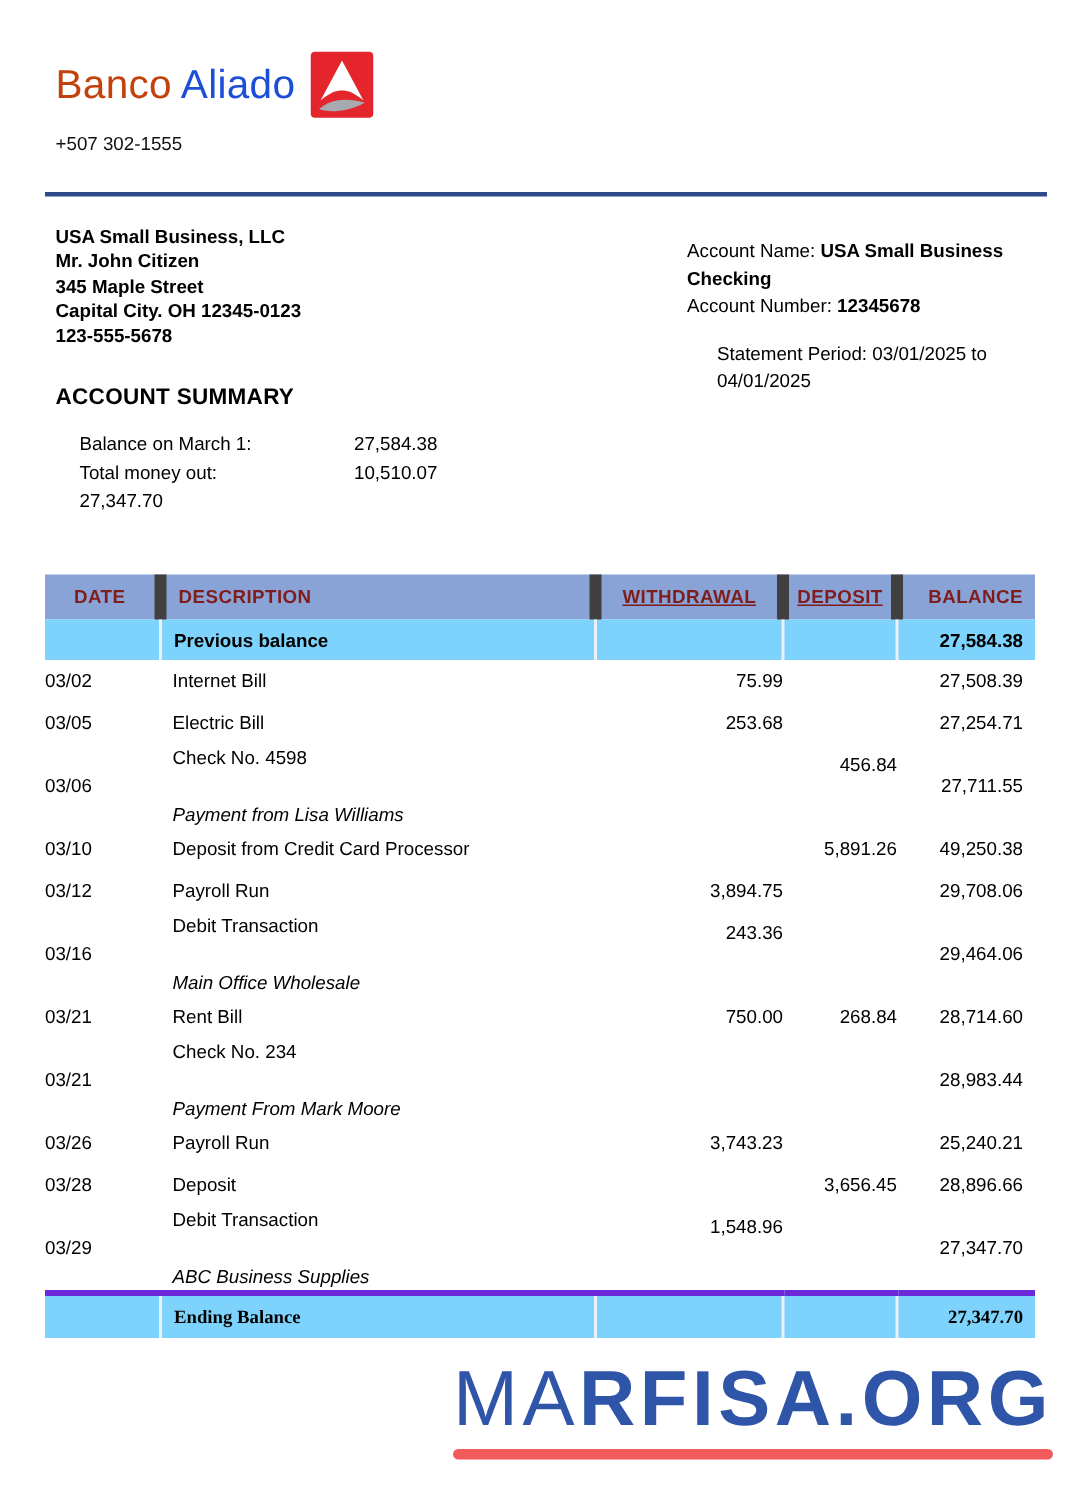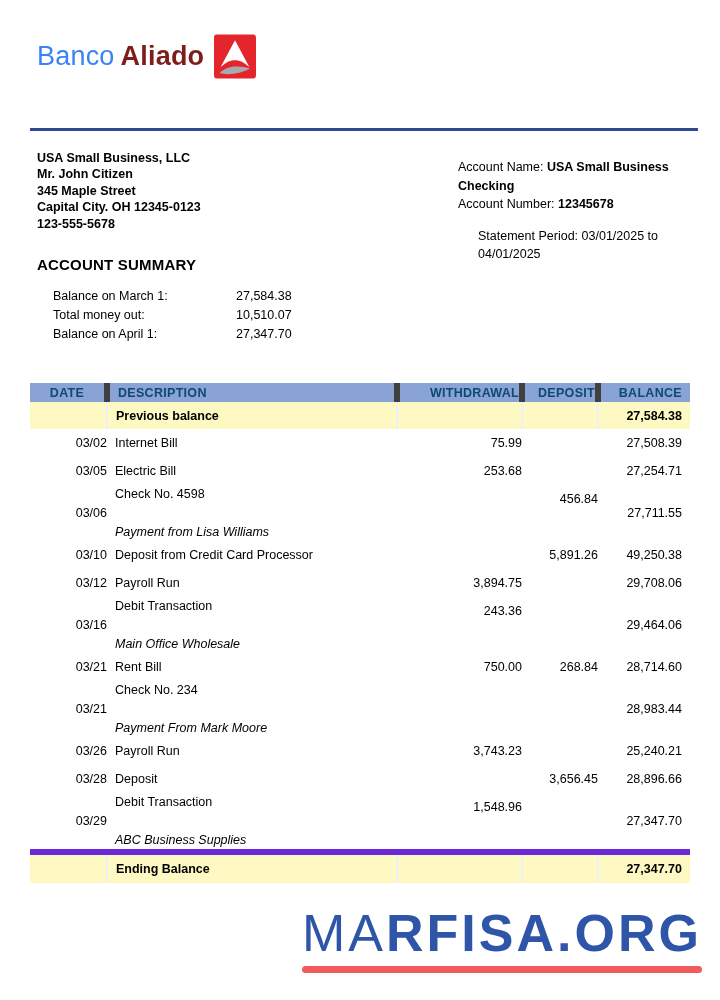--- a/index.html
+++ b/index.html
@@ -3,58 +3,58 @@
 <meta charset="utf-8">
 <style>
   html,body{margin:0;padding:0;background:#ffffff;}
   .page{
     position:relative;width:720px;height:1000px;background:#ffffff;
     font-family:"Liberation Sans",sans-serif;color:#000;overflow:hidden;
   }
   
   .brand{position:absolute;left:37px;top:34px;display:flex;align-items:center;gap:10px;}
   .brand-text{font-size:27px;letter-spacing:0.2px;white-space:nowrap;}
-  .brand-light{color:#3b82f6;font-weight:400;}
-  .brand-bold{color:#7f1d1d;font-weight:700;margin-left:6px;}
+  .brand-light{color:#c2410c;font-weight:400;}
+  .brand-bold{color:#1d4ed8;font-weight:400;margin-left:6px;}
   .brand-icon{display:block;}
   .address{position:absolute;left:37px;top:88px;font-size:12.5px;line-height:16px;color:#111;}
   .rule{position:absolute;left:30px;top:128px;width:668px;height:3px;background:#2E4A8C;}
   
   .customer{position:absolute;left:37px;top:150px;font-size:12.5px;font-weight:700;line-height:16.4px;}
   .acct{position:absolute;left:458px;top:158px;font-size:12.5px;line-height:18.5px;}
   .acct b{font-weight:700;}
   .acct-period{margin-top:13px;margin-left:20px;}
   
   .summary-title{position:absolute;left:37px;top:256px;font-size:15px;font-weight:700;letter-spacing:0.2px;}
   .summary-rows{position:absolute;left:37px;top:287px;width:320px;font-size:12.5px;line-height:18.8px;}
   .summary-row{display:flex;margin-left:16px;}
   .summary-label{width:183px;}
   
   .stmt-table{position:absolute;left:30px;top:383px;width:660px;border-collapse:collapse;font-size:12.5px;table-layout:fixed;}
   .stmt-table th{
-    background:#8AA3D6;color:#0c4a6e;height:19px;font-size:12.5px;font-weight:700;
+    background:#8AA3D6;color:#7f1d1d;height:30px;font-size:12.5px;font-weight:700;
     letter-spacing:0.3px;padding:0;
   }
-  .stmt-table th + th{border-left:6px solid #404040;}
+  .stmt-table th + th{border-left:8px solid #404040;}
   th.c-date{text-align:center;}
   th.c-desc{text-align:left;padding-left:8px;}
-  th.c-wd,th.c-dep{text-align:right;}
+  th.c-wd,th.c-dep{text-align:center;text-decoration:underline;}
   th.c-bal{text-align:right;padding-right:8px;}
   .stmt-table td{padding:0;vertical-align:middle;}
-  td.c-date{text-align:right;}
+  td.c-date{text-align:left;}
   td.c-desc{text-align:left;padding-left:8px;}
   td.c-wd,td.c-dep{text-align:right;}
   td.c-bal{text-align:right;padding-right:8px;}
-  tr.hl td{background:#fef9c3;font-weight:700;height:27px;margin-left:40px;}
+  tr.hl td{background:#7dd3fc;font-weight:700;height:27px;margin-left:40px;}
   tr.hl td + td{border-left:2px solid #ecf1f8;}
   tr.tr-single td{height:28px;}
   tr.tr-two td{height:49px;}
   tr.tr-two td.c-wd,tr.tr-two td.c-dep{vertical-align:top;padding-top:7px;line-height:15px;}
   .desc2{font-style:italic;font-weight:400;margin-top:24px;}
-  tr.ending td{border-top:6px solid #6d28d9;height:28px;}
+  tr.ending td{border-top:4px solid #6d28d9;height:28px;font-family:Liberation Serif, serif;}
   
   .site-logo{position:absolute;left:302px;top:903px;}
   .site-text{font-size:52px;line-height:1.18;color:#2F55A8;letter-spacing:3px;white-space:nowrap;}
   .w-light{font-weight:400;text-align:center;}
   .w-bold{font-weight:700;}
   .site-underline{height:7px;background:#F15B5B;border-radius:4px;margin-top:2px;}
 </style>
 </head>
 <body>
 
@@ -65,20 +65,21 @@
       <span class="brand-light">Banco</span><span class="brand-bold">Aliado</span>
     </div>
     <svg class="brand-icon" width="42" height="45" viewBox="0 0 44 46">
       <rect x="0" y="0" width="44" height="46" rx="3" fill="#E4262C"></rect>
       <path d="M22 6 L37 34 C30.5 28.5 26.5 27 22 27 C17.5 27 13.5 28.5 7 34 Z" fill="#ffffff"></path>
       <path d="M6 40 C14 32.5 26 32 38 35.5 C27 41.5 13 43 6 40 Z" fill="#A7ABB0"></path>
     </svg>
   </div>
 
   <div class="address">
+    <div>+507 302-1555</div>
   </div>
 
   <div class="rule"></div>
 
   <div class="customer">
     <div>USA Small Business, LLC</div>
     <div>Mr. John Citizen</div>
     <div>345 Maple Street</div>
     <div>Capital City. OH 12345-0123</div>
     <div>123-555-5678</div>
@@ -94,21 +95,20 @@
   <div class="summary-rows">
     <div class="summary-row">
       <span class="summary-label">Balance on March 1:</span>
       <span class="summary-value">27,584.38</span>
     </div>
     <div class="summary-row">
       <span class="summary-label">Total money out:</span>
       <span class="summary-value">10,510.07</span>
     </div>
     <div class="summary-row">
-      <span class="summary-label">Balance on April 1:</span>
       <span class="summary-value">27,347.70</span>
     </div>
   </div>
 
   <table class="stmt-table">
     <colgroup>
       <col style="width:77px">
         <col style="width:290px">
         <col style="width:125px">
         <col style="width:76px">

